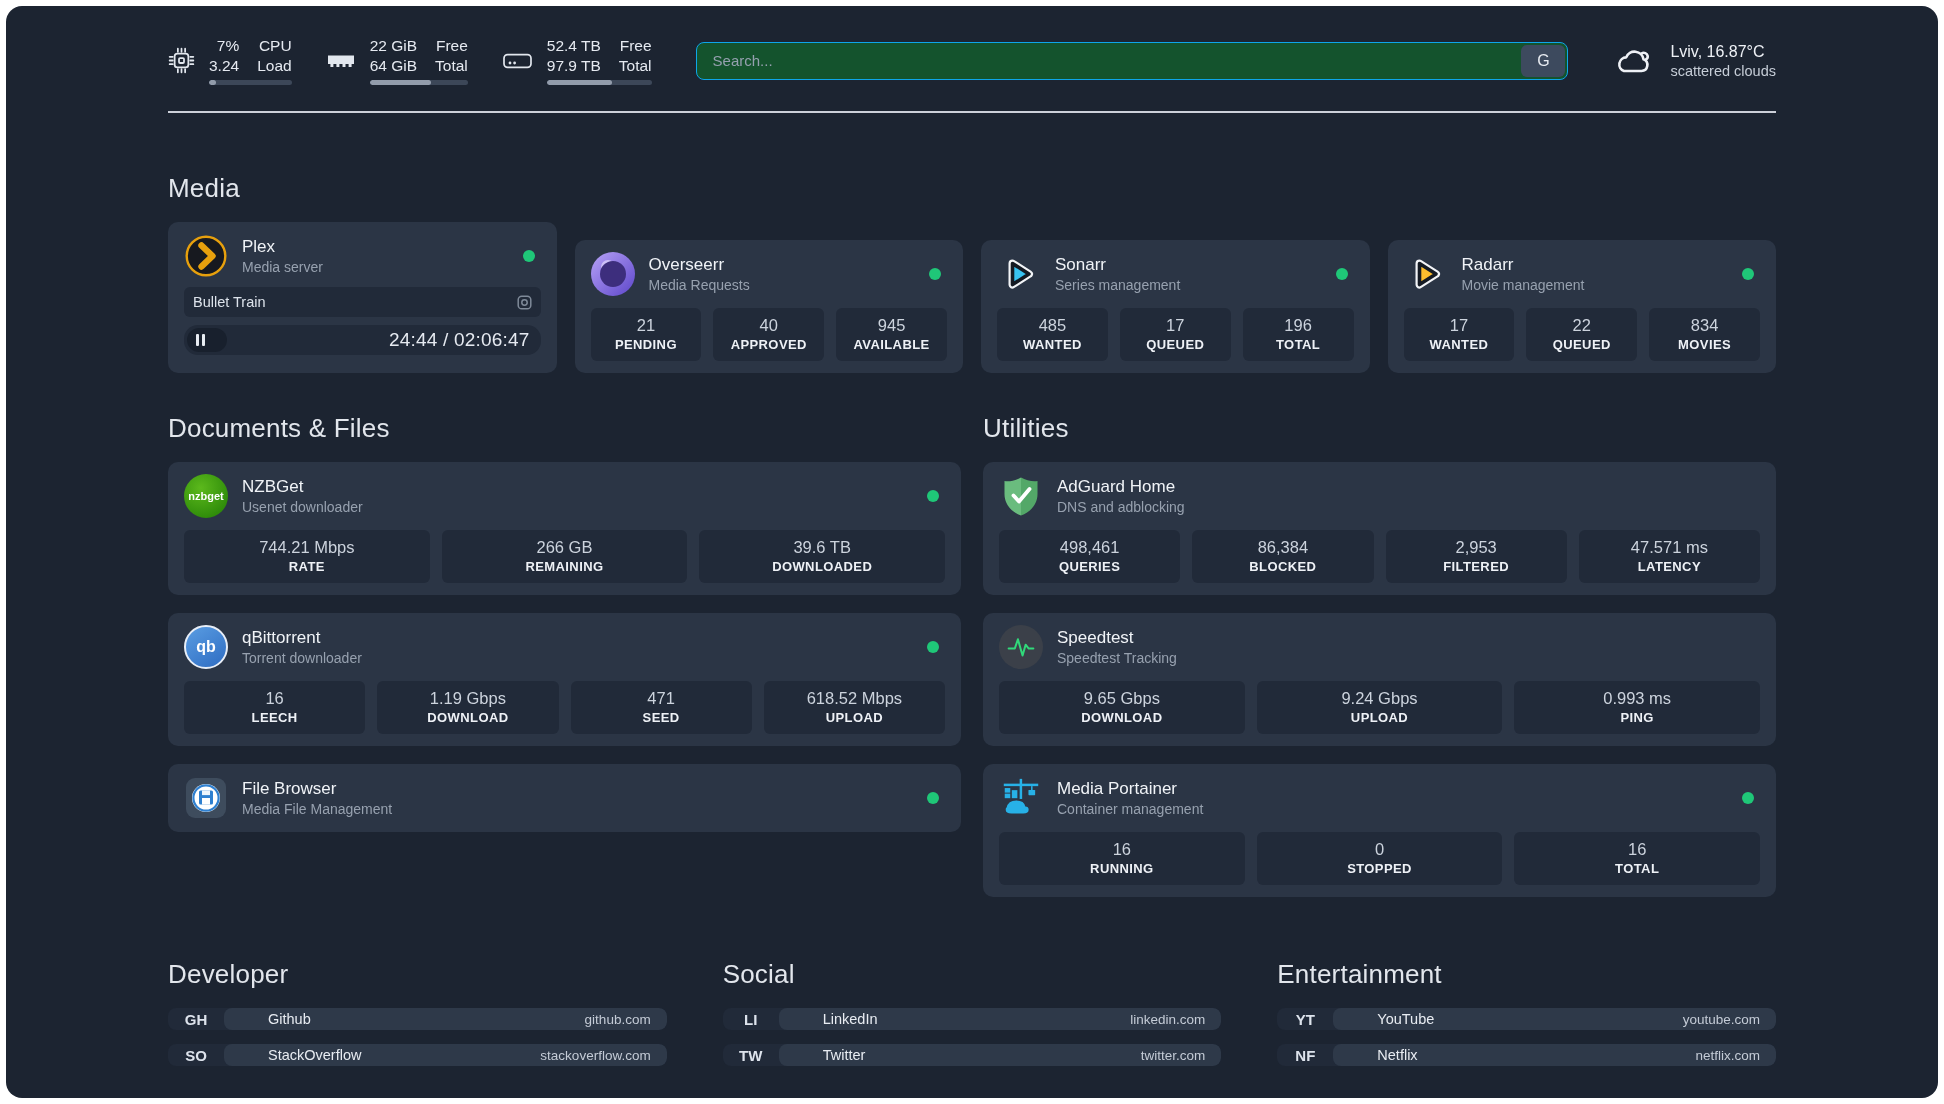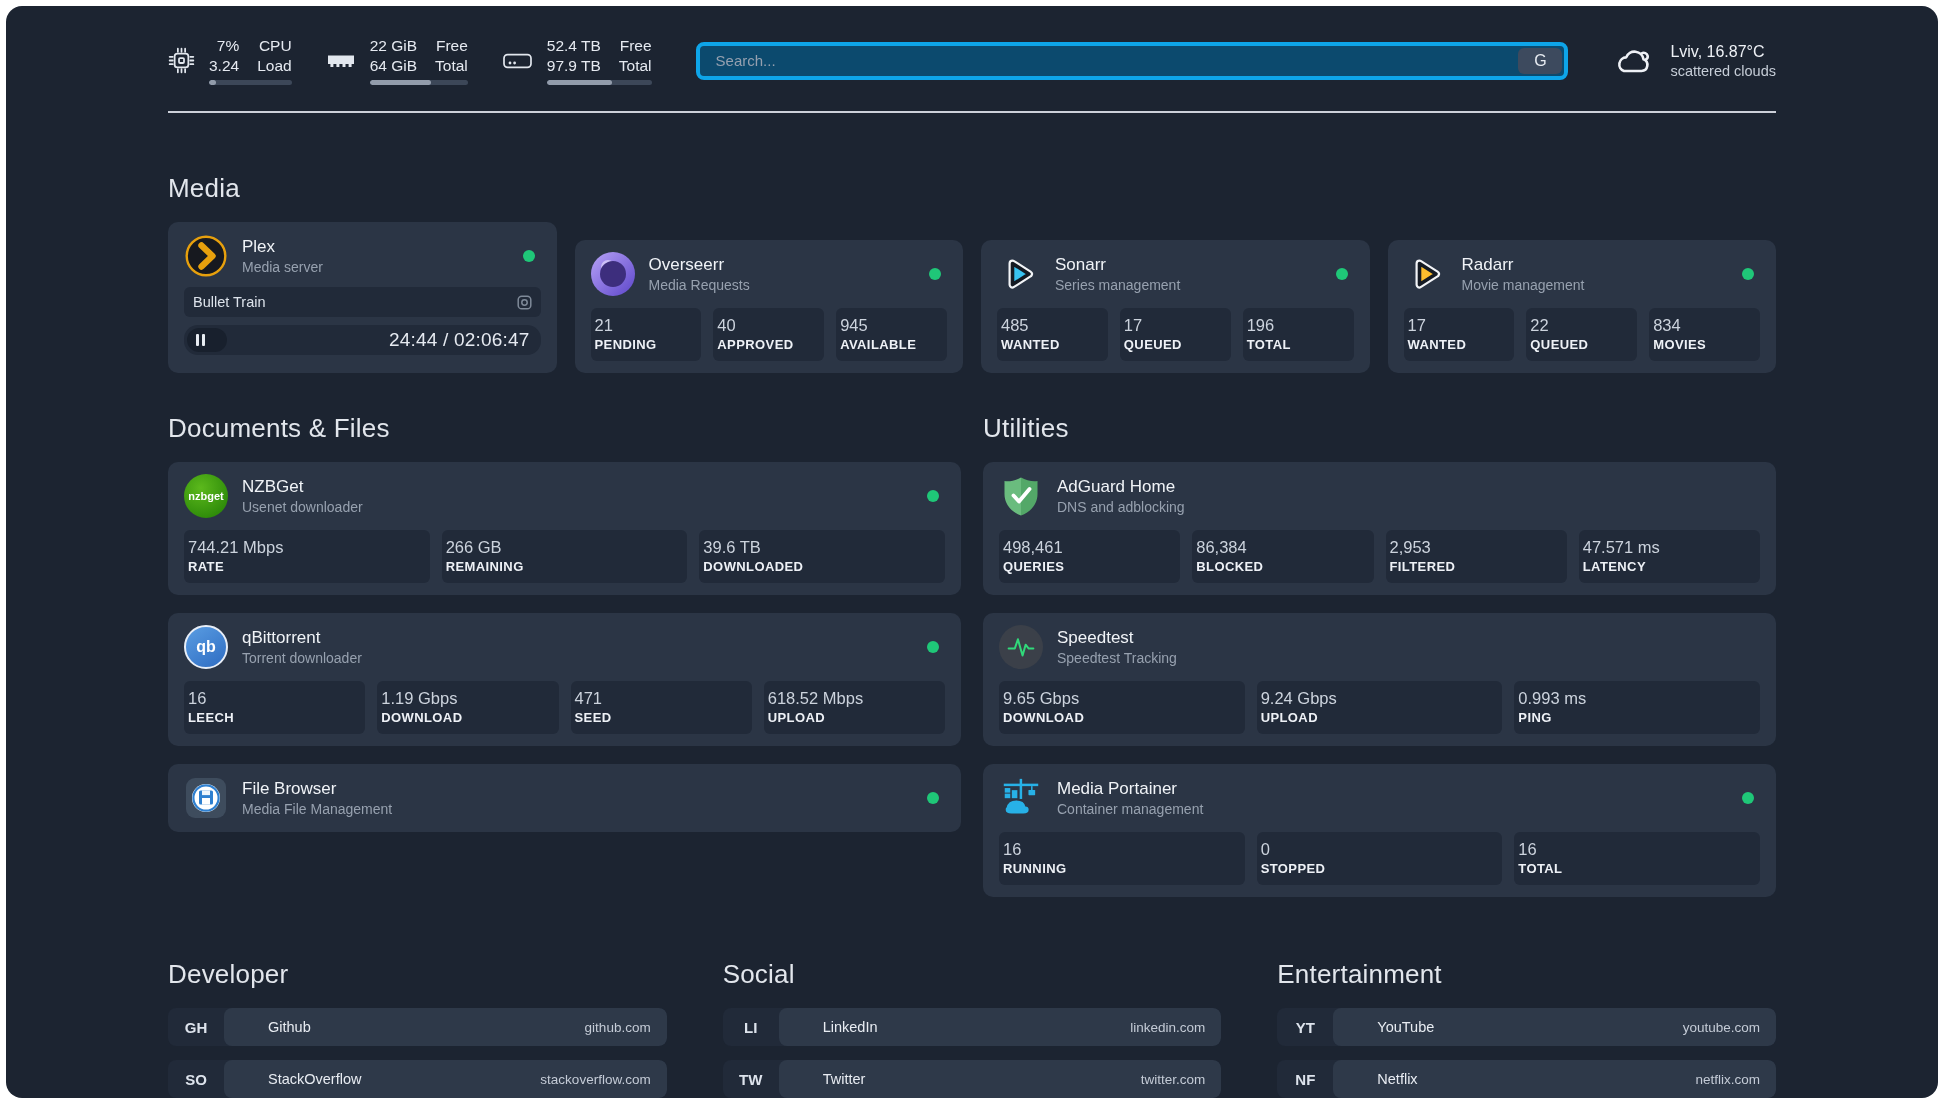--- a/index.html
+++ b/index.html
@@ -13,21 +13,21 @@
   .topbar{ display:flex; align-items:center; margin-top:30px; }
   .resources{ display:flex; align-items:center; gap:34px; }
   .resource{ display:flex; align-items:center; gap:14px; }
   .res-icon{ flex:none; }
   .res-cols{ display:flex; gap:18px; }
   .res-col{ font-size:15.5px; line-height:1.3; color:#e6eaf1; text-align:right; }
   .res-bar{ margin-top:4px; height:5px; border-radius:3px; background:#3c4758; overflow:hidden; }
   .res-fill{ height:100%; background:#929cab; border-radius:3px; }
   .search{
     flex:1; margin:0 44px; height:38px; position:relative;
-    background:#0c4a6e; border:4px solid #0ea5e9; border-radius:8px;
+    background:#14532d; border:1px solid #0ea5e9; border-radius:8px;
     display:flex; align-items:center; padding:4px 16px; cursor:text;
   }
   .search .placeholder{ color:#95a0af; font-size:15px; }
   .gbtn{
     position:absolute; right:2px; top:2px; bottom:2px; width:44px;
     background:#3d4a5e; border-radius:6px; display:flex; align-items:center; justify-content:center;
     color:#e8ecf2; font-size:16px; font-weight:500; cursor:pointer;
   }
   .weather{ display:flex; align-items:center; gap:14px; }
   .weather-text .loc{ font-size:16px; color:#eef1f6; }
@@ -45,21 +45,21 @@
   }
   .card + .card{ margin-top:18px; }
   .col-stack{ margin-top:18px; }
   .card-head{ display:flex; align-items:center; gap:14px; }
   .svc-icon{ width:44px; height:44px; flex:none; display:flex; align-items:center; justify-content:center; }
   .svc-text{ flex:1; min-width:0; }
   .svc-name{ font-size:17px; font-weight:400; color:#f0f3f7; }
   .svc-sub{ font-size:14px; color:#97a1af; margin-top:2px; }
   .dot{ width:12px; height:12px; border-radius:50%; background:#1fc778; flex:none; margin-right:6px; }
   .stats{ display:grid; grid-auto-flow:column; grid-auto-columns:1fr; gap:12px; margin-top:12px; }
-  .tile{ background:#212a39; border-radius:6px; padding:8px 4px 9px; text-align:left; }
+  .tile{ background:#212a39; border-radius:6px; padding:8px 4px 9px; text-align:center; }
   .tval{ font-size:16.5px; color:#ccd3dd; }
   .tlab{ font-size:13px; font-weight:700; color:#eef1f6; letter-spacing:.4px; margin-top:2px; }
 
   
   .player-row{ background:#212a39; border-radius:6px; height:30px; display:flex; align-items:center; padding:0 9px; margin-top:9px; }
   .player-title{ flex:1; font-size:14.5px; color:#dde3eb; }
   .player-row2{ background:#212a39; border-radius:14px; height:30px; display:flex; align-items:center; padding:3px; margin-top:8px; }
   .progress-wrap{ flex:1; height:24px; position:relative; }
   .progress-pill{ height:24px; background:#18202d; border-radius:12px; display:flex; align-items:center; padding:0 9px; }
   .pause{ display:flex; gap:3px; }
@@ -71,21 +71,21 @@
   .nzb-c{ background:radial-gradient(circle at 38% 32%, #5cb91c, #2f8c0a 75%); color:#fff; font-size:11px; font-weight:700; }
   .qb-c{ background:linear-gradient(145deg,#5a9de2,#2e6cc2); border:2px solid #e8eef7; color:#fff; font-size:16px; font-weight:700; }
   .ov-c{ background:linear-gradient(135deg,#b7a2f6,#5d46ca); position:relative; overflow:hidden; }
   .ov-c .pupil{ position:absolute; width:26px; height:26px; border-radius:50%; background:#3d2e7d; left:9px; top:9px; }
   .ov-c .glint{ position:absolute; width:14px; height:14px; border-radius:50%; background:#cdc0f8; left:10px; top:8px; }
   .st-c{ background:#3b4049; }
 
   
   .bookmarks{ display:grid; grid-template-columns:1fr 1fr 1fr; gap:56px; margin-top:62px; }
   .bm-rows{ margin-top:18px; display:flex; flex-direction:column; gap:14px; }
-  .bm-row{ display:flex; align-items:stretch; height:38px; background:#212a39; border-radius:8px; cursor:pointer; overflow:hidden; }
+  .bm-row{ display:flex; align-items:stretch; height:22px; background:#212a39; border-radius:8px; cursor:pointer; overflow:hidden; }
   .bm-abbr{ width:56px; display:flex; align-items:center; justify-content:center; font-size:15px; font-weight:600; color:#dde3ec; flex:none; }
   .bm-inner{ flex:1; background:#2e3949; border-radius:8px; display:flex; align-items:center; justify-content:space-between; padding:0 16px; }
   .bm-name{ font-size:14.5px; color:#e8ecf2;margin-left:28px; }
   .bm-domain{ font-size:13.5px; color:#c4cbd6; }
 
   svg .ln{ stroke:#e2e7ee; stroke-width:1.7; stroke-linecap:round; fill:none; }
 </style>
 </head>
 <body>
 

